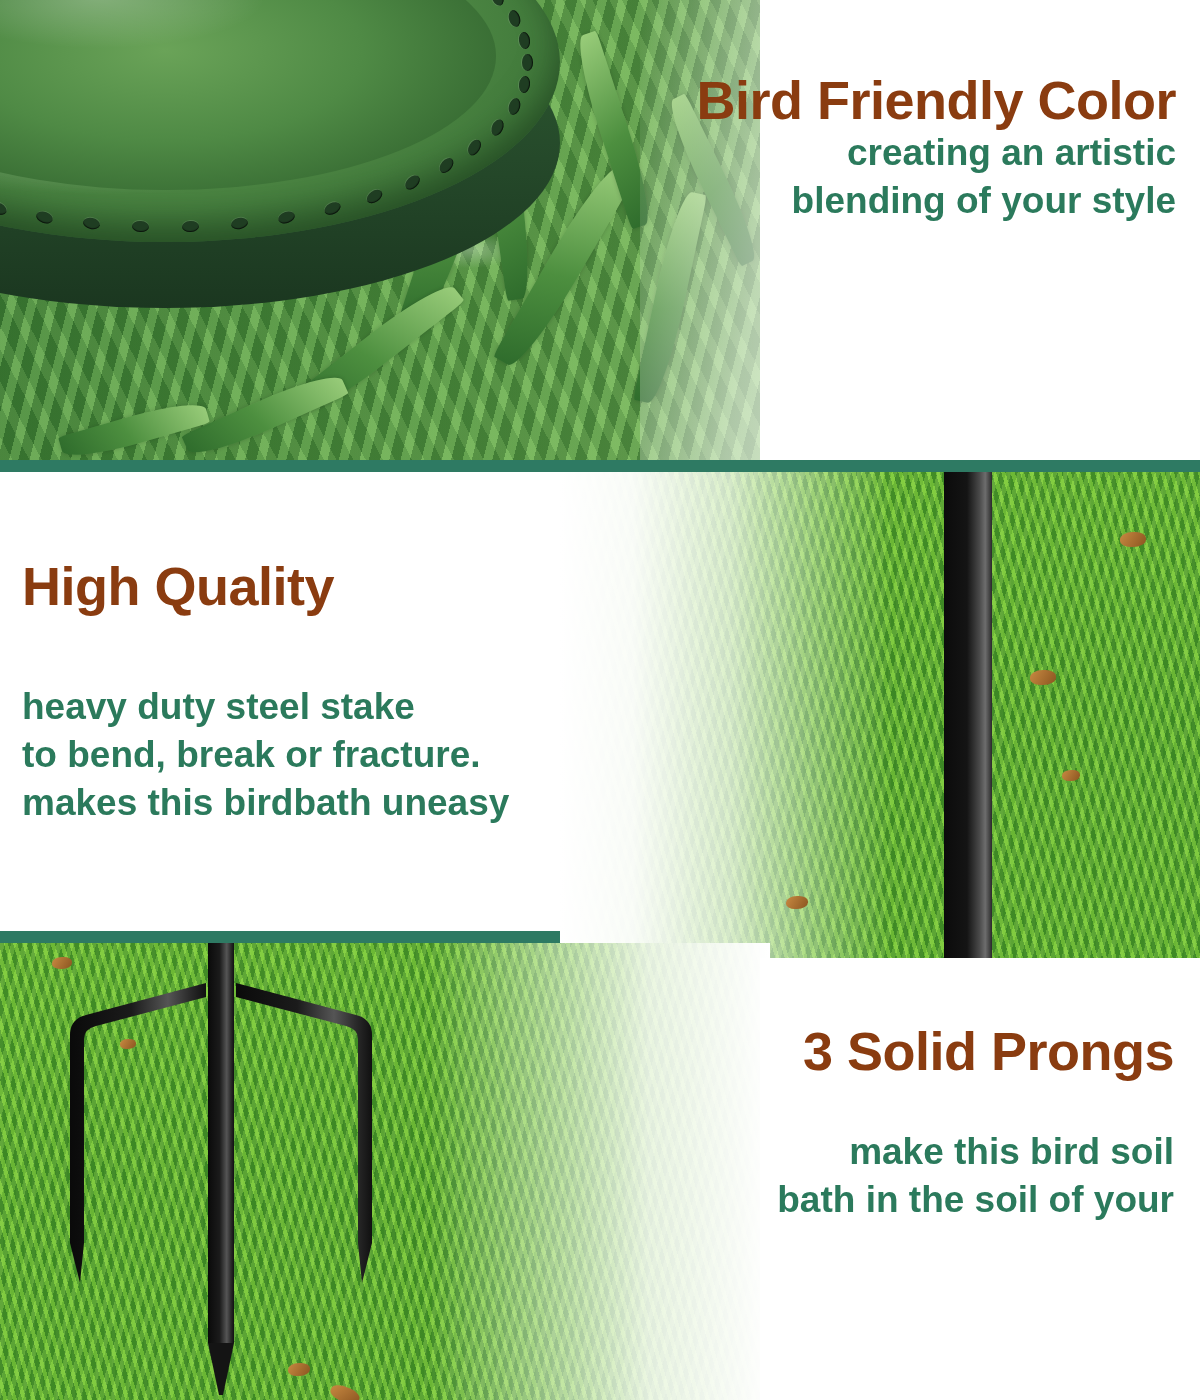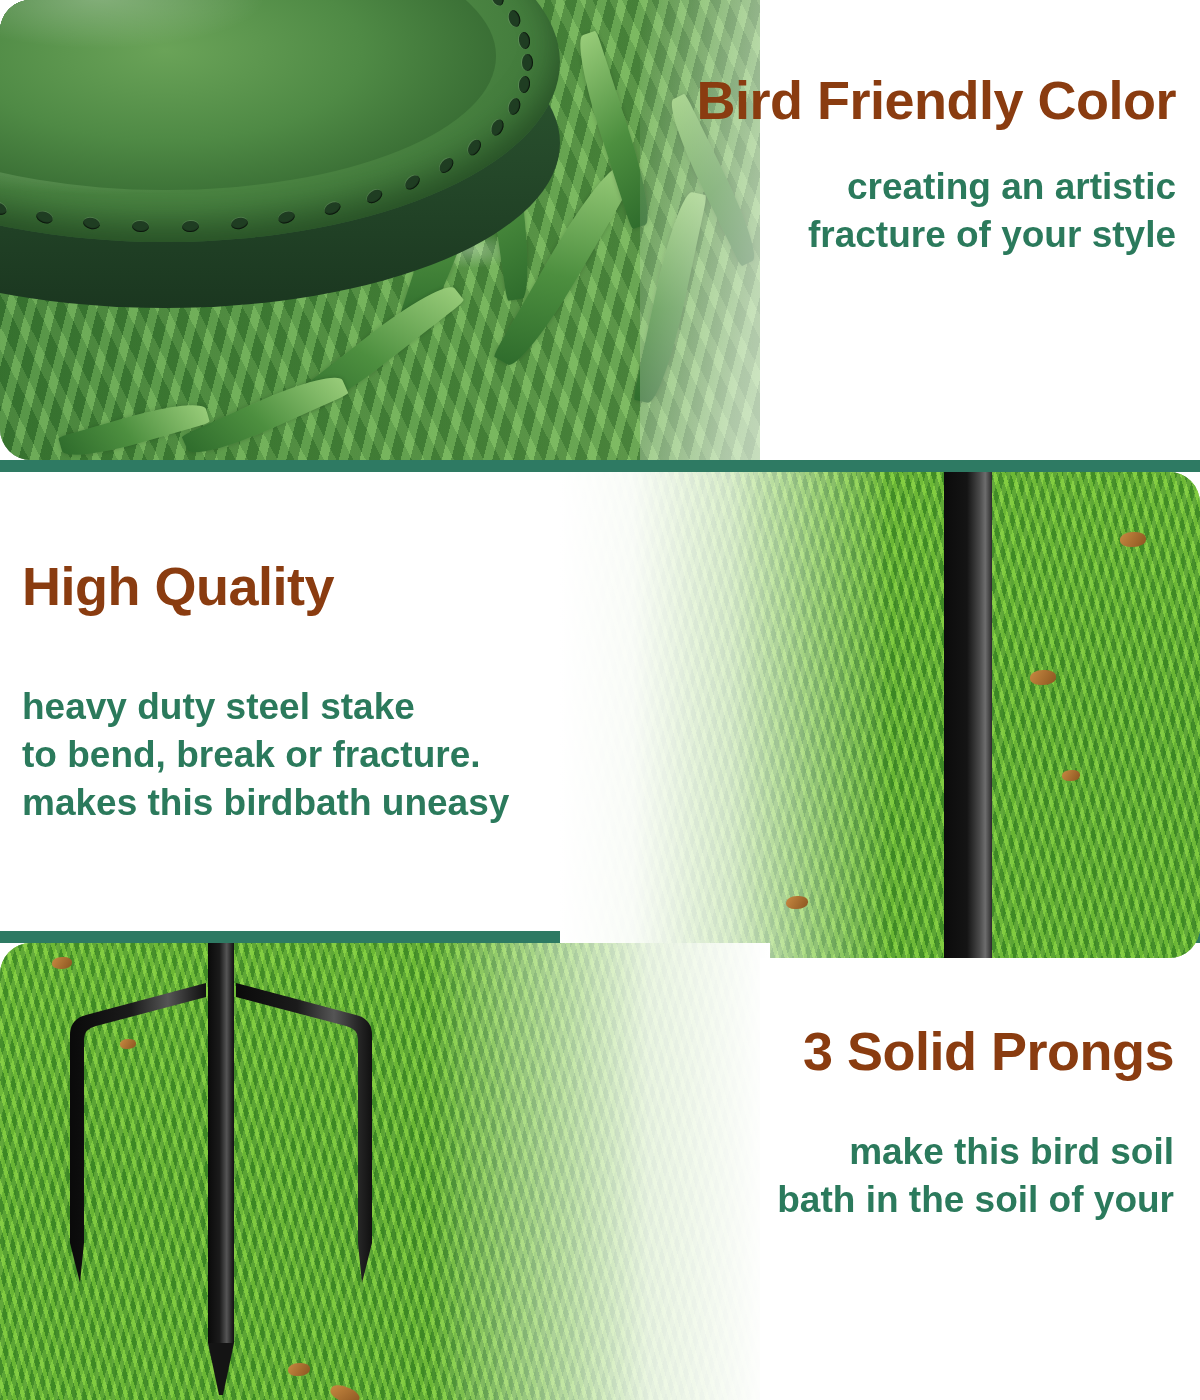--- a/index.html
+++ b/index.html
@@ -5,21 +5,21 @@
   * { margin:0; padding:0; box-sizing:border-box; }
   html,body { width:1200px; height:1400px; }
   body {
     font-family:"Liberation Sans", sans-serif;
     background:#ffffff;
     overflow:hidden;
   }
   .infographic { position:relative; width:1200px; height:1400px; background:#fff; }
 
   
-  .panel { position:absolute; left:0; width:1200px; overflow:hidden; background:#fff;border-radius:31px; }
+  .panel { position:absolute; left:0; width:1200px; overflow:hidden; background:#fff; }
   .panel-1 { top:0;    height:460px; }
   .panel-2 { top:472px; height:486px; }
   .panel-3 { top:943px; height:510px; }
 
   .divider { position:absolute; left:0; width:1200px; height:12px; background:#2e7a63; }
   .divider-1 { top:460px; }
   .divider-2 { top:931px; }
 
   
   .textblock { position:absolute; z-index:30; }
@@ -31,21 +31,21 @@
     white-space:nowrap;
   }
   .body-text {
     font-weight:bold;
     color:#2b7a5c;
     line-height:1.30;
   }
 
   .tb-1 { top:72px; right:24px; text-align:right; }
   .tb-1 .heading { font-size:54px; }
-  .tb-1 .body-text { font-size:37px; margin-top:34px; }
+  .tb-1 .body-text { font-size:37px; }
 
   .tb-2 { top:86px; left:22px; text-align:left; }
   .tb-2 .heading { font-size:54px; }
   .tb-2 .body-text { font-size:37px; margin-top:68px; }
 
   .tb-3 { top:80px; right:26px; text-align:right; }
   .tb-3 .heading { font-size:54px; }
   .tb-3 .body-text { font-size:37px; margin-top:48px; }
 
   
@@ -179,21 +179,21 @@
       </div>
 
       <div style="position:absolute;left:640px;top:0;width:560px;height:460px;
                   background:linear-gradient(100deg, rgba(255,255,255,0) 0%, rgba(255,255,255,.55) 26%, rgba(255,255,255,.90) 58%, #ffffff 82%);"></div>
     </div>
 
     <div class="textblock tb-1">
       <div class="heading">Bird Friendly Color</div>
       <div class="body-text">
         <div>creating an artistic</div>
-        <div>fracture of your style</div>
+        <div>blending of your style</div>
       </div>
     </div>
   </div>
 
   <div class="divider divider-1"></div>
 
   <div class="panel panel-2">
 
     <div class="p2-art">
       <div class="grass p2-grass"></div>

